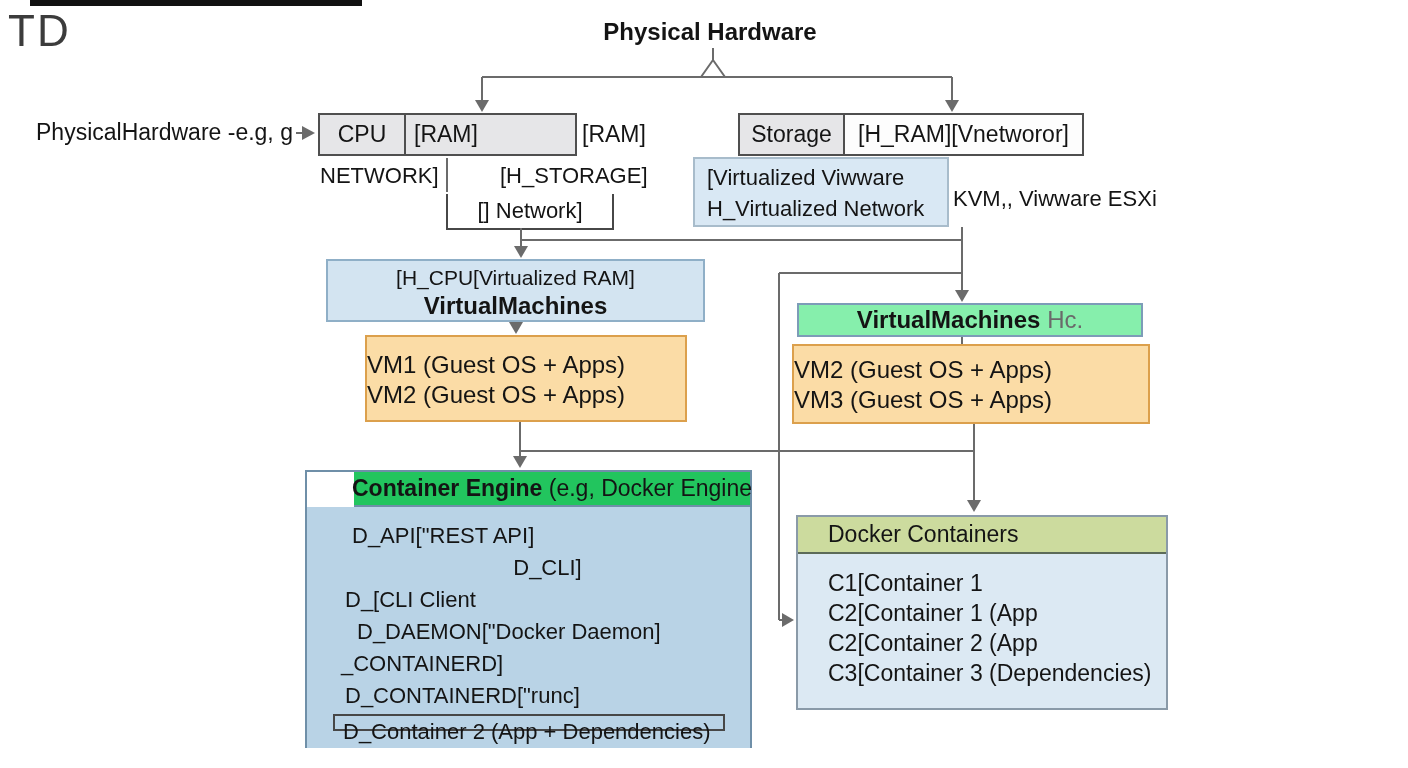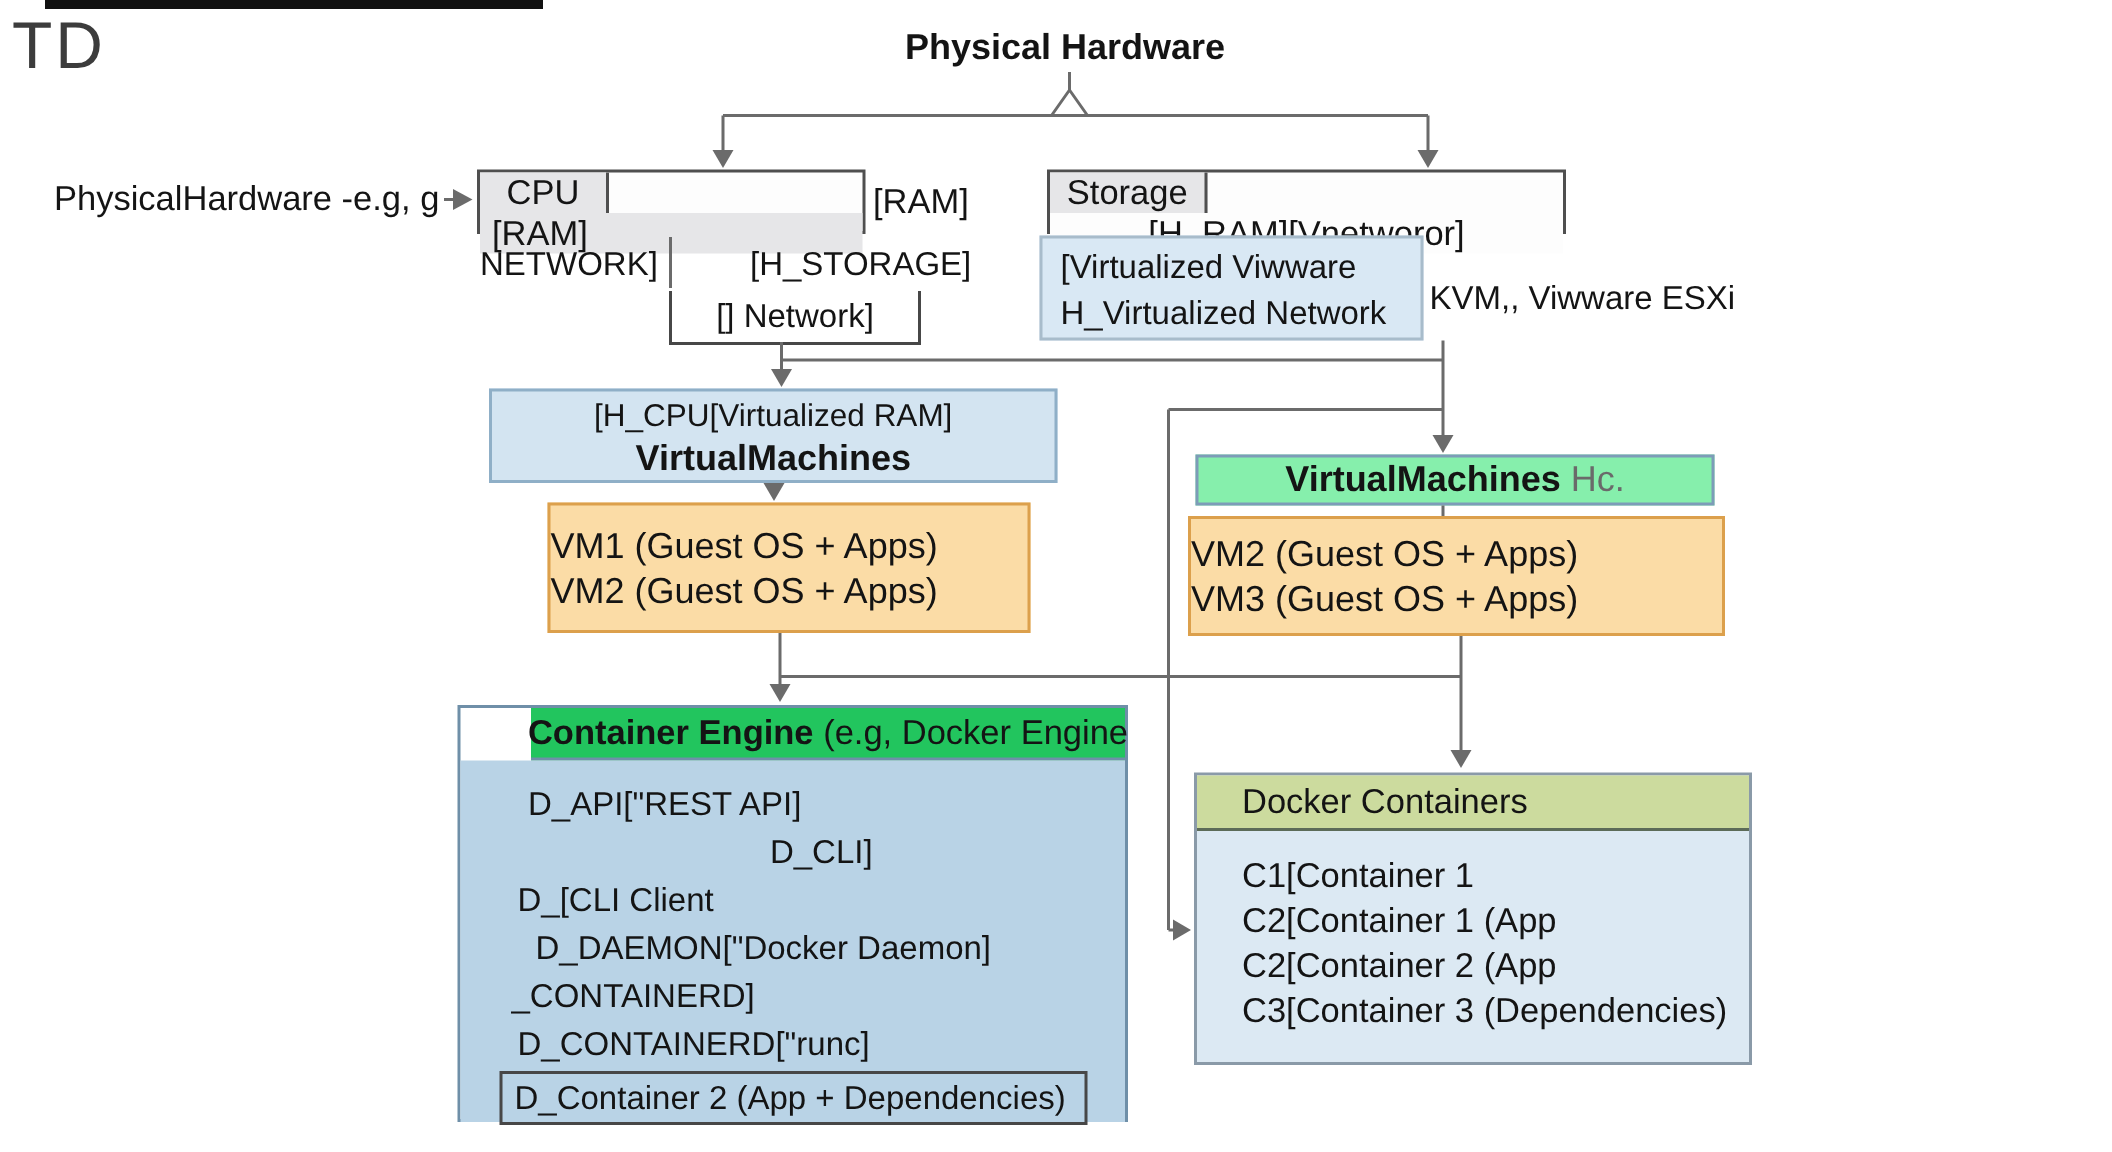--- a/index.html
+++ b/index.html
@@ -8,22 +8,22 @@
     font-family:"Liberation Sans", sans-serif;color:#141414;
   }
   .abs{position:absolute;}
   #top-bar{left:30px;top:0;width:332px;height:6px;background:#111;}
   #td-mark{left:8px;top:6px;font-size:44px;color:#3c3c3c;letter-spacing:2px;}
   #main-title{left:560px;top:18px;width:300px;text-align:center;font-size:24px;font-weight:bold;}
   #left-label{left:36px;top:119px;font-size:23px;white-space:nowrap;}
 
   
   .hwbox{border:2px solid #4f4f4f;background:#fdfdfd;display:flex;align-items:stretch;}
-  #hw-box-a{left:318px;top:113px;width:255px;height:39px;flex-direction:column;}
-  #hw-box-b{left:698px;top:113px;width:342px;height:39px;flex-direction:column;}
+  #hw-box-a{left:318px;top:113px;width:255px;height:39px;}
+  #hw-box-b{left:738px;top:113px;width:342px;height:39px;}
   .cell{display:flex;align-items:center;font-size:23px;}
   .cell.gray{background:#e6e6e8;}
   .cell.divR{border-right:2px solid #4f4f4f;}
   #cell-cpu{width:84px;justify-content:center;}
   #cell-ram{flex:1;padding-left:8px;}
   #cell-storage{width:103px;justify-content:center;}
   #cell-hram{flex:1;justify-content:center;background:#fdfdfd;}
   #ram-free{left:582px;top:121px;font-size:23px;}
 
   
@@ -57,21 +57,21 @@
     display:flex;align-items:center;justify-content:center;font-size:23px;white-space:pre;margin-left:47px;}
   #ce-header .bold{font-weight:bold;}
   #ce-body{height:241px;background:#b9d3e6;padding-top:13px;box-sizing:border-box;font-size:22px;}
   .ce-item{height:32px;line-height:32px;white-space:nowrap;}
   #ce-item-0{margin-left:45px;}
   #ce-item-1{margin-left:38px;text-align:center;}
   #ce-item-2{margin-left:38px;}
   #ce-item-3{margin-left:50px;}
   #ce-item-4{margin-left:34px;}
   #ce-item-5{margin-left:38px;}
-  #ce-boxed-item{margin:2px 0 0 26px;width:392px;height:36px;line-height:31px;border:2px solid #474747;
+  #ce-boxed-item{margin:2px 0 0 26px;width:392px;height:17px;line-height:31px;border:2px solid #474747;
     box-sizing:border-box;padding-left:8px;white-space:nowrap;}
 
   
   #docker-box{left:796px;top:515px;width:372px;height:195px;border:2px solid #8a9aa8;box-sizing:border-box;}
   #dc-header{height:37px;background:#ccdb9e;border-bottom:2px solid #5c6b58;box-sizing:border-box;
     display:flex;align-items:center;font-size:23px;padding-left:30px;}
   #dc-body{height:154px;background:#dce9f3;padding:14px 0 0 30px;box-sizing:border-box;font-size:23px;}
   .dc-item{height:30px;line-height:30px;white-space:nowrap;}
 
   #wires{left:0;top:0;pointer-events:none;}

